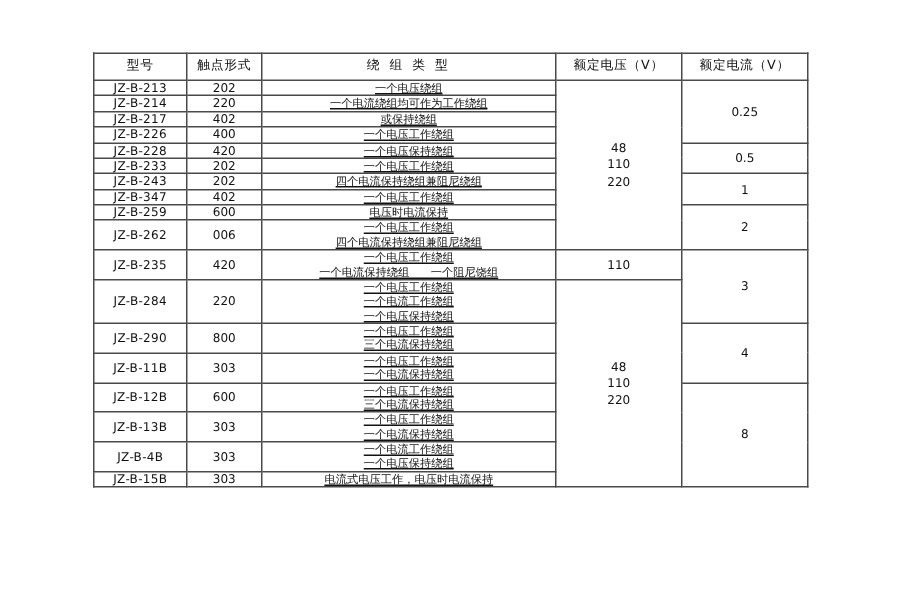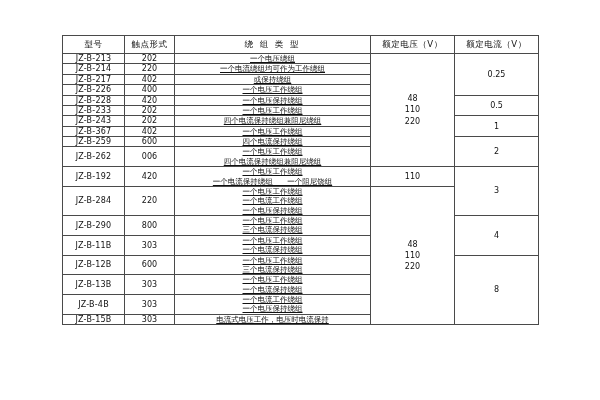--- a/index.html
+++ b/index.html
@@ -162,48 +162,48 @@
           <td class="wind">
             <span class="ln">四个电流保持绕组兼阻尼绕组</span>
           </td>
           <td class="curr" rowspan="2">
             <div class="curr-stack">
               <span>1</span>
             </div>
           </td>
         </tr>
         <tr>
-          <td class="model">JZ-B-367</td>
+          <td class="model">JZ-B-347</td>
           <td class="contact">402</td>
           <td class="wind">
             <span class="ln">一个电压工作绕组</span>
           </td>
         </tr>
         <tr>
           <td class="model">JZ-B-259</td>
           <td class="contact">600</td>
           <td class="wind">
-            <span class="ln">四个电流保持绕组</span>
+            <span class="ln">电压时电流保持</span>
           </td>
           <td class="curr" rowspan="2">
             <div class="curr-stack">
               <span>2</span>
             </div>
           </td>
         </tr>
         <tr>
           <td class="model">JZ-B-262</td>
           <td class="contact">006</td>
           <td class="wind">
             <span class="ln">一个电压工作绕组</span>
             <span class="ln">四个电流保持绕组兼阻尼绕组</span>
           </td>
         </tr>
         <tr>
-          <td class="model">JZ-B-192</td>
+          <td class="model">JZ-B-235</td>
           <td class="contact">420</td>
           <td class="wind">
             <span class="ln">一个电压工作绕组</span>
             <span class="ln">一个电流保持绕组      一个阻尼饶组</span>
           </td>
           <td class="volt" rowspan="1">
             <div class="volt-stack">
               <span>110</span>
             </div>
           </td>

